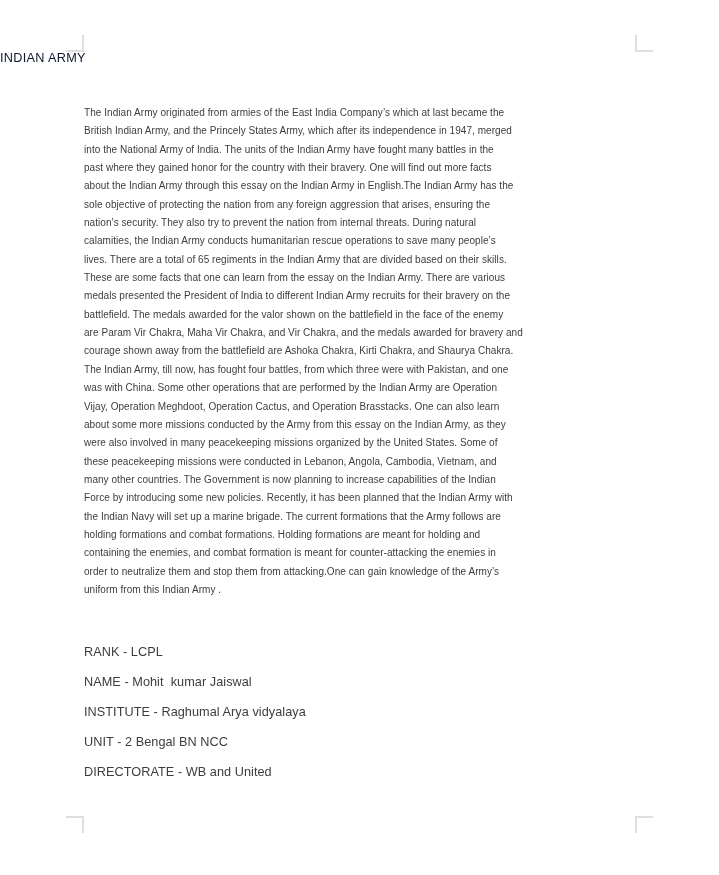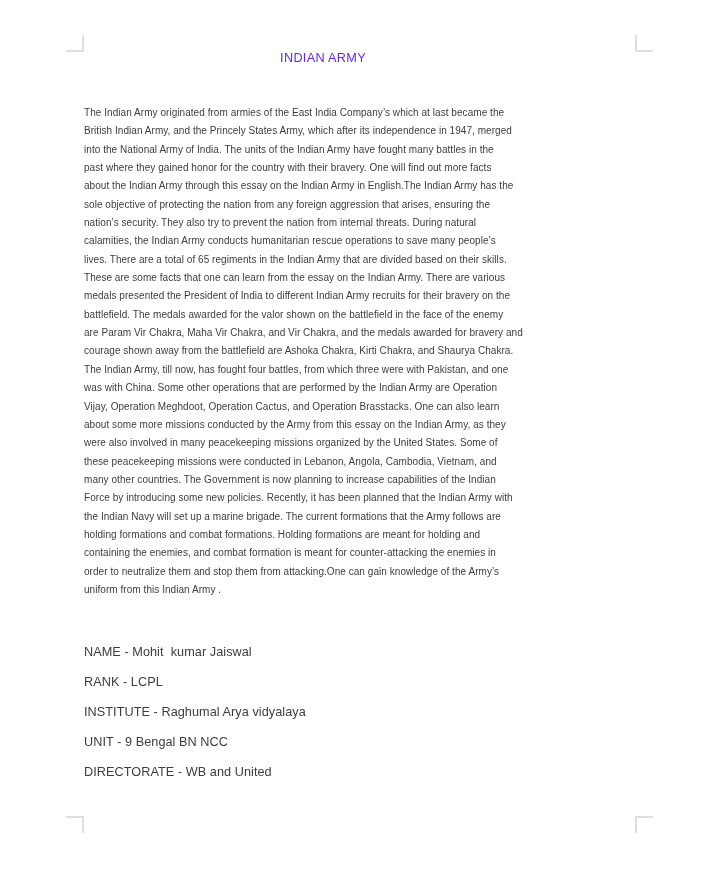--- a/index.html
+++ b/index.html
@@ -30,25 +30,24 @@
   .corner.tr { left: 635px; top: 35px;  border-left: 2px solid #dfdfdf;  border-bottom: 2px solid #dfdfdf; }
   .corner.bl { left: 66px;  top: 816px; border-right: 2px solid #dfdfdf; border-top: 2px solid #dfdfdf; }
   .corner.br { left: 635px; top: 816px; border-left: 2px solid #dfdfdf;  border-top: 2px solid #dfdfdf; }
 
   .doc-title {
     position: absolute;
     top: 49px;
     left: 0;
     width: 646px;
     margin: 0;
-    text-align: center;
     font-size: 12.7px;
     font-weight: 400;
     letter-spacing: 0.3px;
-    color: #6d28d9;
+    color: #0f172a;
     line-height: 18px;
   }
   .essay-body {
     position: absolute;
     top: 104px;
     left: 84px;
     font-size: 10px;
     line-height: 18.35px;
     letter-spacing: 0.05px;
     color: #3d3d3d;
@@ -102,20 +101,20 @@
 these peacekeeping missions were conducted in Lebanon, Angola, Cambodia, Vietnam, and
 many other countries. The Government is now planning to increase capabilities of the Indian
 Force by introducing some new policies. Recently, it has been planned that the Indian Army with
 the Indian Navy will set up a marine brigade. The current formations that the Army follows are
 holding formations and combat formations. Holding formations are meant for holding and
 containing the enemies, and combat formation is meant for counter-attacking the enemies in
 order to neutralize them and stop them from attacking.One can gain knowledge of the Army’s
 uniform from this Indian Army .</div>
 
   <div class="details">
+    <div class="detail-line">RANK - LCPL</div>
     <div class="detail-line">NAME - Mohit  kumar Jaiswal</div>
-    <div class="detail-line">RANK - LCPL</div>
     <div class="detail-line">INSTITUTE - Raghumal Arya vidyalaya</div>
-    <div class="detail-line">UNIT - 9 Bengal BN NCC</div>
+    <div class="detail-line">UNIT - 2 Bengal BN NCC</div>
     <div class="detail-line">DIRECTORATE - WB and United</div>
   </div>
 
 </div>
 
 </body></html>

